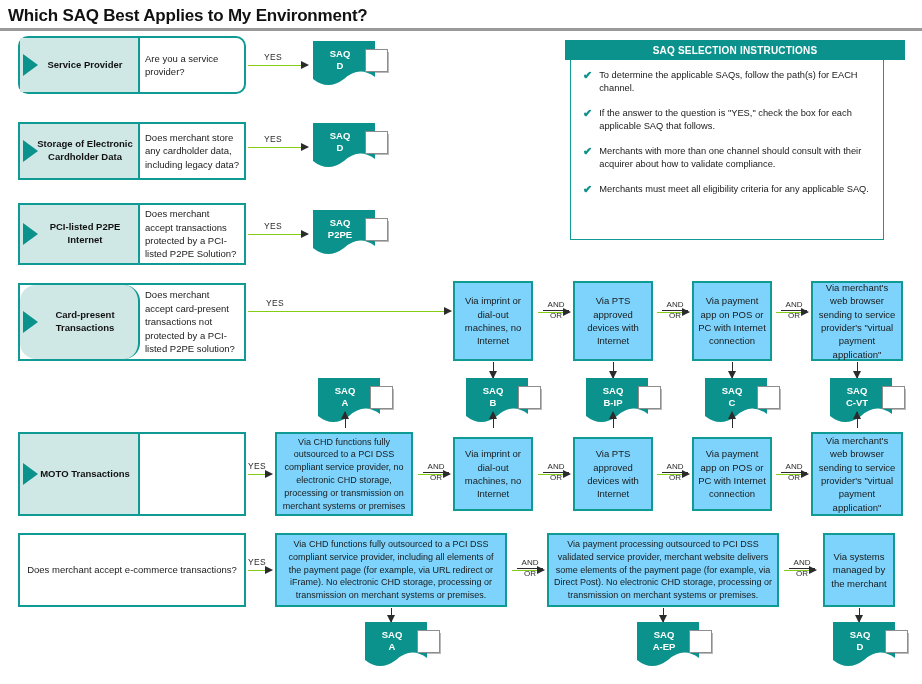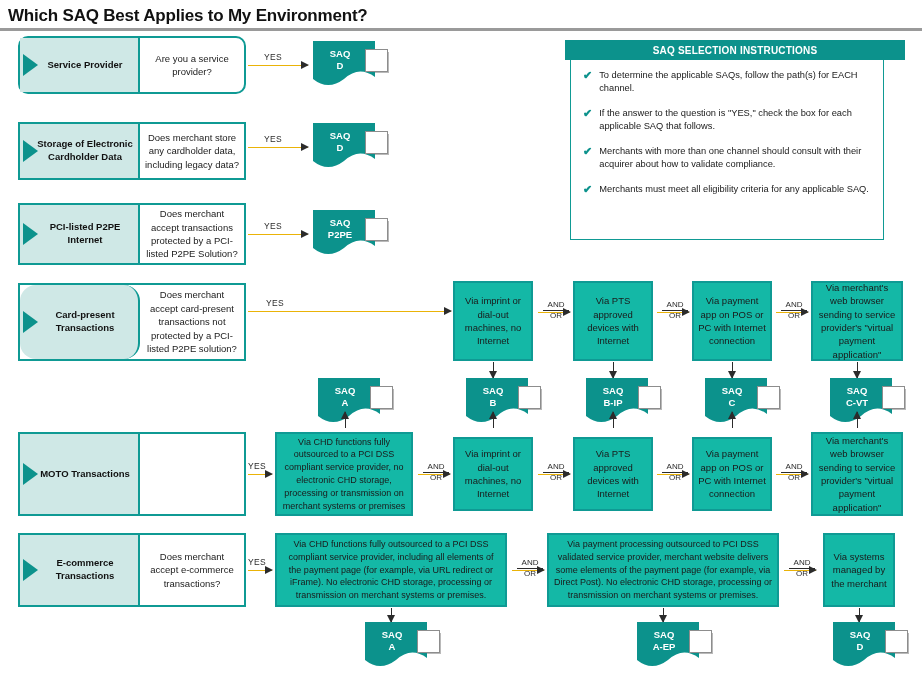--- a/index.html
+++ b/index.html
@@ -33,33 +33,33 @@
     font-size:9.5px;font-weight:bold;line-height:1.35;text-align:center;
     color:#111;position:relative;padding-left:16px;padding-right:4px;
   }
   .chan-arrow{
     position:absolute;left:3px;top:50%;transform:translateY(-50%);
     width:0;height:0;border-top:11px solid transparent;
     border-bottom:11px solid transparent;border-left:15px solid #0c928c;
   }
   .chan-q{
     flex:1;display:flex;align-items:center;justify-content:center;
-    font-size:9.5px;line-height:1.42;text-align:center;color:#1a1a1a;padding:2px 5px;
+    font-size:9.5px;line-height:1.42;text-align:left;color:#1a1a1a;padding:2px 5px;
   }
 
   
   .fbox{
-    border:2px solid #0f9a94;background:#14b8a6;
+    border:2px solid #0f9a94;background:#7dd3fc;
     display:flex;align-items:center;justify-content:center;
     text-align:center;font-size:9.5px;line-height:1.42;color:#1a1a1a;
     padding:2px 4px;
   }
 
   
-  .harrow{height:1px;background:#eab308;}
+  .harrow{height:1px;background:#84cc16;}
   .harrow::after{
     content:"";position:absolute;right:-1px;top:-4px;
     width:0;height:0;border-top:4.5px solid transparent;
     border-bottom:4.5px solid transparent;border-left:8px solid #2b2b2b;
   }
   .varrow{width:1px;background:#2b2b2b;}
   .varrow.down::after{
     content:"";position:absolute;left:-4px;bottom:-1px;
     width:0;height:0;border-left:4.5px solid transparent;
     border-right:4.5px solid transparent;border-top:8px solid #2b2b2b;
@@ -318,24 +318,20 @@
   <div class="abs andor" style="left:774px;top:463px;width:40px;">
     <span class="a">AND</span>
     <span class="bar"></span>
     <span class="o">OR</span>
   </div>
   <div class="abs harrow" style="left:776px;top:474px;width:32px;"></div>
 
   <div class="abs fbox" style="left:811px;top:432px;width:92px;height:84px;">Via merchant's web browser sending to service provider's "virtual payment application"</div>
 
   <div class="abs chan" style="left:18px;top:533px;width:228px;height:74px;">
-    <div class="chan-label" style="width:98px;">
-      <span class="chan-arrow"></span>
-      <span>E-commerce Transactions</span>
-    </div>
     <div class="chan-q">Does merchant accept e-commerce transactions?</div>
   </div>
   <div class="abs harrow" style="left:248px;top:570px;width:24px;">
     <span class="abs yes-lbl" style="left:0px;top:-13px;">YES</span>
   </div>
 
   <div class="abs fbox" style="left:275px;top:533px;width:232px;height:74px;font-size:9px;">Via CHD functions fully outsourced to a PCI DSS compliant service provider, including all elements of the payment page (for example, via URL redirect or iFrame). No electronic CHD storage, processing or transmission on merchant systems or premises.</div>
   <div class="abs andor" style="left:510px;top:559px;width:40px;">
     <span class="a">AND</span>
     <span class="bar"></span>

